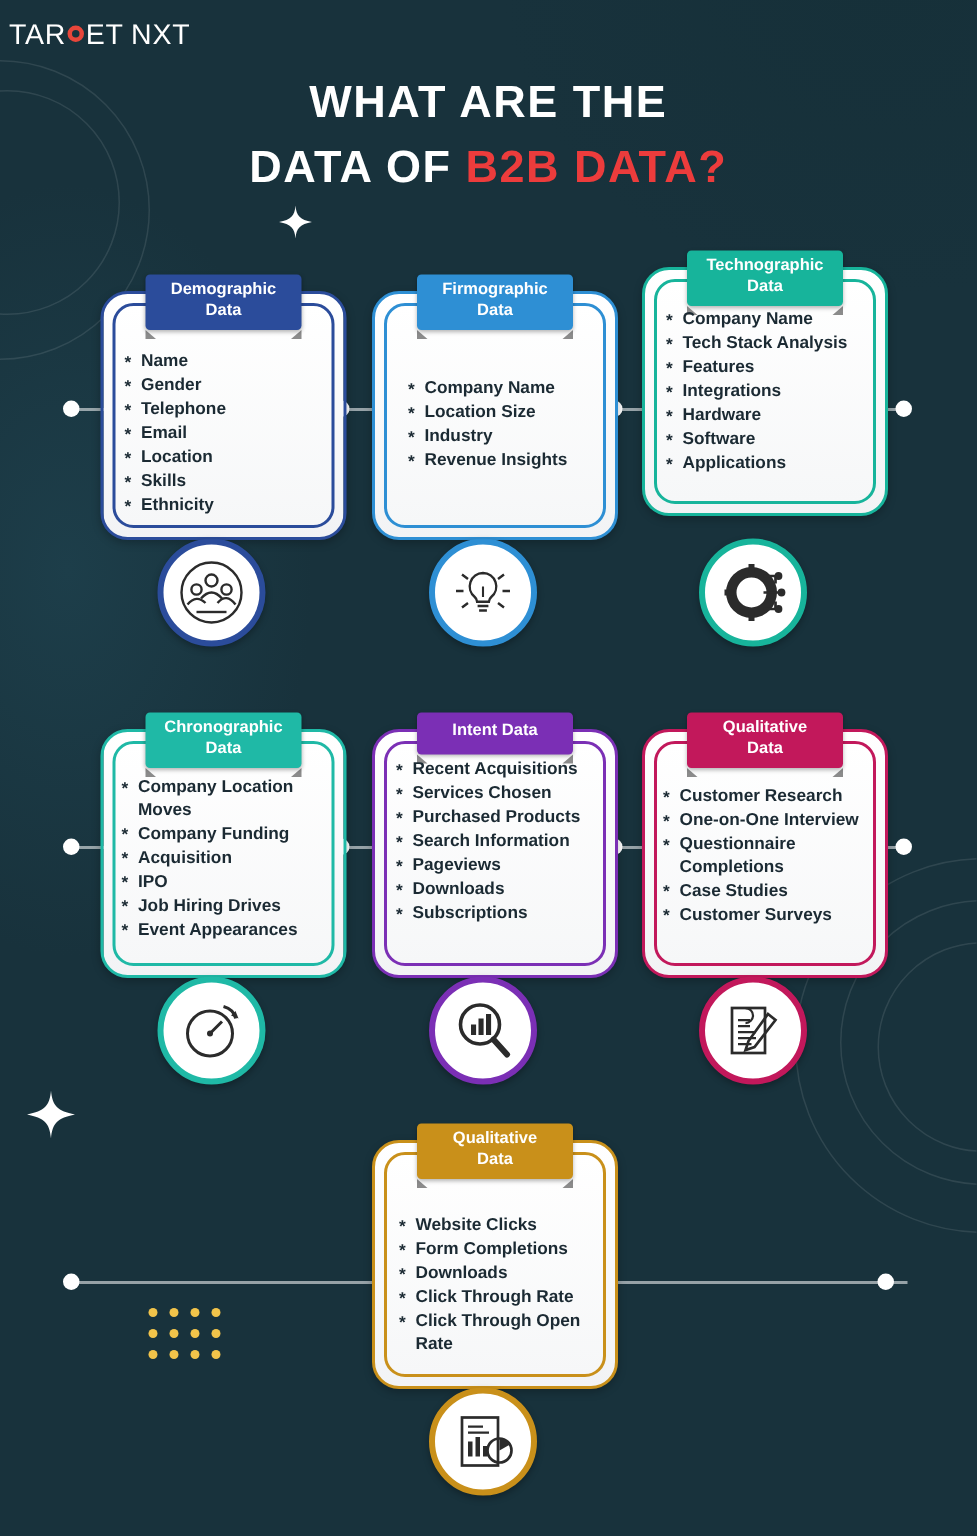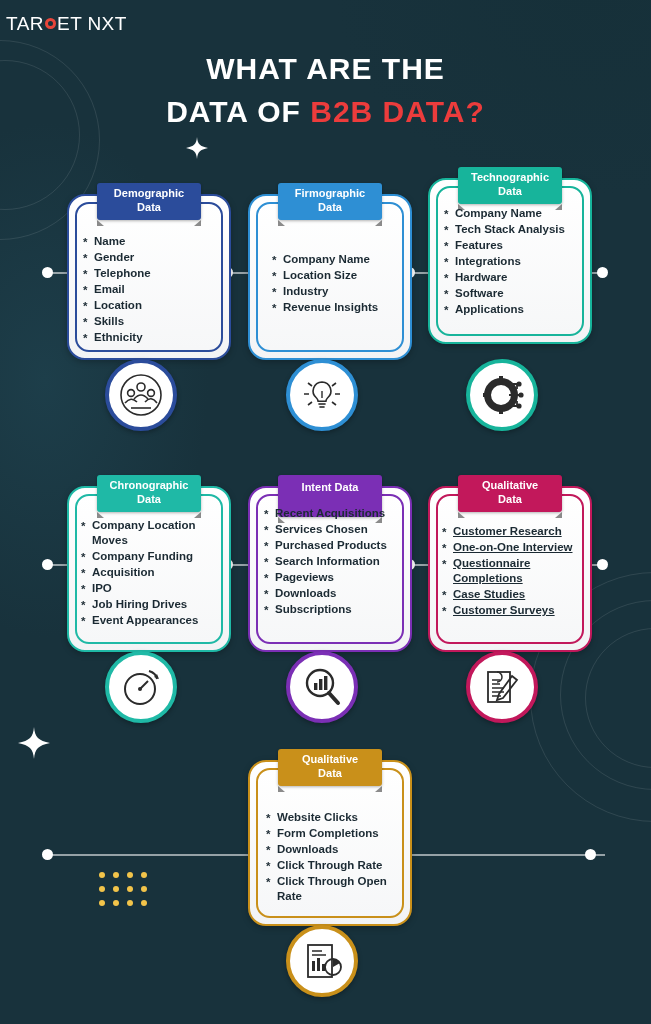--- a/index.html
+++ b/index.html
@@ -266,21 +266,21 @@
     <circle cx="22" cy="25" r="15" fill="none" stroke="#2b2b2b" stroke-width="2"></circle>
     <path d="M22 25 l8 -8" stroke="#2b2b2b" stroke-width="2" fill="none"></path>
     <circle cx="22" cy="25" r="2" fill="#2b2b2b"></circle>
     <path d="M31 7 q7 2 8 8" stroke="#2b2b2b" stroke-width="2" fill="none"></path>
     <path d="M36 13 l5 2 l-2 -5 Z" fill="#2b2b2b"></path>
   </svg>
 </div>
 
 <div class="card" style="left:248px; top:486px; height:166px; border-color:#7b2fb5;">
   <div class="card-inner" style="border-color:#7b2fb5;"></div>
-  <div class="card-ribbon" style="background:#7b2fb5; padding-top:6px; padding-bottom:22px;">
+  <div class="card-ribbon" style="background:#7b2fb5; padding-top:6px; padding-bottom:8px;">
     <span>Intent Data</span>
   </div>
   <ul class="card-list" style="top:18px; left:14px; right:2px;">
     <li>Recent Acquisitions</li>
     <li>Services Chosen</li>
     <li>Purchased Products</li>
     <li style="white-space:nowrap;">Search Information</li>
     <li>Pageviews</li>
     <li>Downloads</li>
     <li>Subscriptions</li>
@@ -295,21 +295,21 @@
     <rect x="25" y="12" width="3.4" height="14" fill="#2b2b2b"></rect>
   </svg>
 </div>
 
 <div class="card" style="left:428px; top:486px; height:166px; border-color:#c2185b;">
   <div class="card-inner" style="border-color:#c2185b;"></div>
   <div class="card-ribbon" style="background:#c2185b;">
     <span>Qualitative</span><br>
     <span>Data</span>
   </div>
-  <ul class="card-list" style="top:36px; left:12px; right:-8px;text-decoration:underline;">
+  <ul class="card-list" style="top:36px; left:12px; right:-8px;">
     <li style="white-space:nowrap;">Customer Research</li>
     <li>One-on-One Interview</li>
     <li>Questionnaire Completions</li>
     <li>Case Studies</li>
     <li style="white-space:nowrap;">Customer Surveys</li>
   </ul>
 </div>
 <div class="icon-badge" style="left:502px; top:651px; border-color:#c2185b;">
   <svg width="46" height="46" viewBox="0 0 46 46">
     <rect x="9" y="8" width="22" height="30" fill="none" stroke="#2b2b2b" stroke-width="1.8"></rect>

